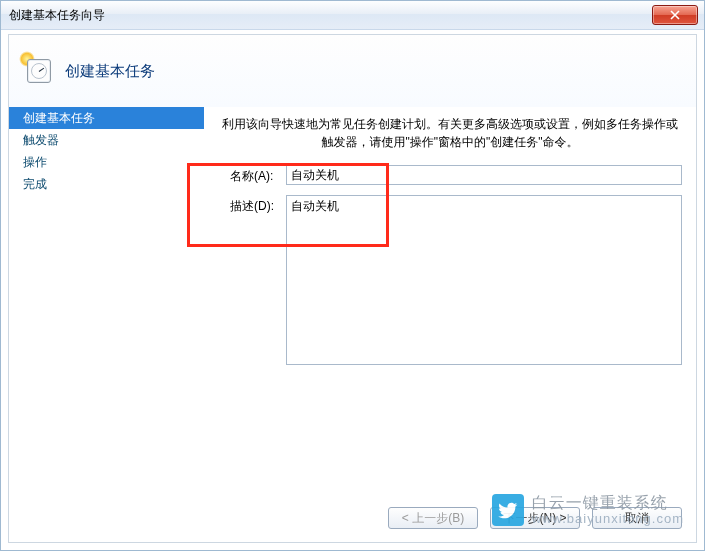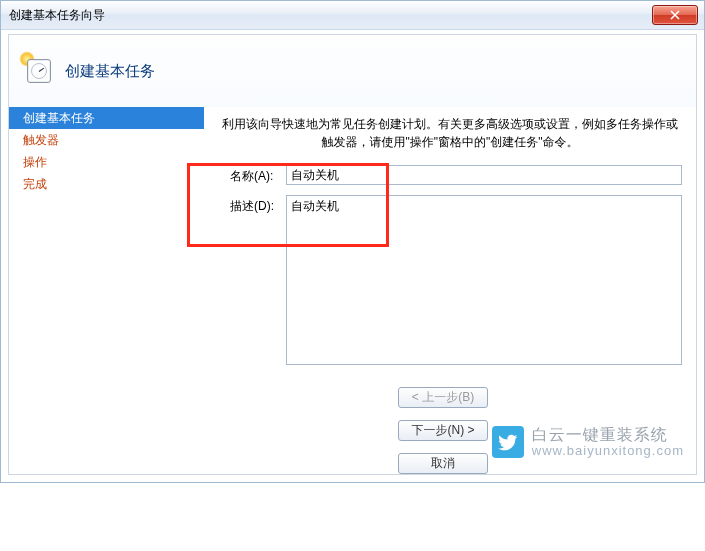--- a/index.html
+++ b/index.html
@@ -1,16 +1,16 @@
 <!DOCTYPE html>
 <html><head>
 <meta charset="utf-8">
 <style>
 html,body{margin:0;padding:0;font-family:"Microsoft YaHei","Segoe UI",Tahoma,sans-serif;font-size:12px;background:#fff;color:#000;}
-.window{position:relative;width:705px;height:483px;box-sizing:border-box;border:1px solid #9fb9d1;background:#fff;}
+.window{position:relative;width:705px;height:551px;box-sizing:border-box;border:1px solid #9fb9d1;background:#fff;}
 
 .titlebar{height:28px;background:linear-gradient(#fdfeff,#e9eff7 45%,#dde8f5 46%,#e6edf7);border-bottom:1px solid #c9d8ea;display:flex;align-items:center;position:relative;}
 .title-text{margin-left:8px;color:#000;}
 .close-btn{position:absolute;right:6px;top:4px;width:44px;height:18px;border:1px solid #8a1a12;border-radius:3px;background:linear-gradient(#f7a392,#e46a54 48%,#cf3b24 49%,#e0543d);display:flex;align-items:center;justify-content:center;color:#fff;font-weight:bold;box-shadow:inset 0 0 0 1px rgba(255,255,255,0.4);}
 .close-btn svg{width:10px;height:10px;}
 
 .client{position:absolute;left:1px;right:1px;top:29px;bottom:1px;background:#fff;padding-left:20px;}
 .inner{position:absolute;left:6px;right:6px;top:4px;bottom:6px;border:1px solid #cdd7e1;background:#fff;}
 
 .header{height:72px;background:linear-gradient(#fefefe,#f8fbff);border-bottom:1px solid #e0e6ed;display:flex;align-items:center;}
@@ -18,33 +18,33 @@
 .sunburst{position:absolute;left:-4px;top:-6px;width:16px;height:16px;}
 .sunburst::before{content:"";position:absolute;inset:0;background:radial-gradient(circle,#fff59a 0%,#f8c134 50%,rgba(248,193,52,0) 70%);border-radius:50%;}
 .clock{position:absolute;left:4px;top:2px;width:22px;height:22px;border:1px solid #8f9aa5;background:#fdfdfd;border-radius:3px;box-shadow:inset 0 0 0 1px #e8edf2;}
 .clock::before{content:"";position:absolute;left:3px;right:3px;top:3px;bottom:3px;border:1px solid #b9c3ce;border-radius:50%;}
 .clock::after{content:"";position:absolute;left:50%;top:50%;width:6px;height:1px;background:#233140;transform-origin:left center;transform:rotate(-35deg);}
 .header-title{font-size:15px;color:#0a3a7a;}
 
 .sidebar{position:absolute;left:0;top:72px;bottom:0;width:195px;background:#fff;}
 .side-item{display:flex;align-items:center;height:22px;padding-left:14px;cursor:default;}
 .side-item.selected{background:#2a82da;color:#fff;}
-.side-item:not(.selected){color:#c2410c;}
+.side-item:not(.selected){color:#0c4a6e;}
 
 .main{position:absolute;left:195px;right:0;top:72px;bottom:48px;background:#fff;padding:8px 14px 8px 14px;}
 .intro{line-height:18px;color:#000;text-align:center;}
 .form-row{display:flex;align-items:flex-start;margin-top:14px;}
 .form-row.desc{margin-top:10px;}
 .form-label{width:56px;padding-top:3px;margin-left:12px;}
 .name-input{flex:1;height:20px;border:1px solid #a9b9cb;padding:1px 4px;font-family:inherit;font-size:12px;box-sizing:border-box;background:#fff;}
 .desc-input{flex:1;height:170px;border:1px solid #a9b9cb;padding:2px 4px;font-family:inherit;font-size:12px;box-sizing:border-box;background:#fff;resize:none;}
 
 .highlight{position:absolute;border:3px solid #ff2a1a;pointer-events:none;}
 
-.buttons{position:absolute;left:195px;right:0;bottom:0;height:48px;display:flex;align-items:center;justify-content:flex-end;padding-right:14px;gap:12px;flex-direction:column;}
+.buttons{position:absolute;left:195px;right:0;bottom:0;height:48px;display:flex;align-items:center;justify-content:flex-end;padding-right:14px;gap:12px;}
 .btn{height:22px;min-width:90px;border:1px solid #9aaabe;background:linear-gradient(#fefefe,#e9eef5);border-radius:3px;font-family:inherit;font-size:12px;color:#333;cursor:default;}
 .btn.disabled{color:#9b9b9b;}
 
 .watermark{position:absolute;right:12px;bottom:16px;display:flex;align-items:center;opacity:0.92;pointer-events:none;}
 .wm-icon{width:32px;height:32px;background:#29a7e1;border-radius:4px;display:flex;align-items:center;justify-content:center;margin-right:8px;}
 .wm-icon svg{width:20px;height:20px;fill:#fff;}
 .wm-text{display:flex;flex-direction:column;line-height:1.05;}
 .wm-main{font-size:16px;color:#8f9aa5;letter-spacing:1px;}
 .wm-sub{font-size:13px;color:#9fb0c1;letter-spacing:1px;text-align:center;}
 </style>

